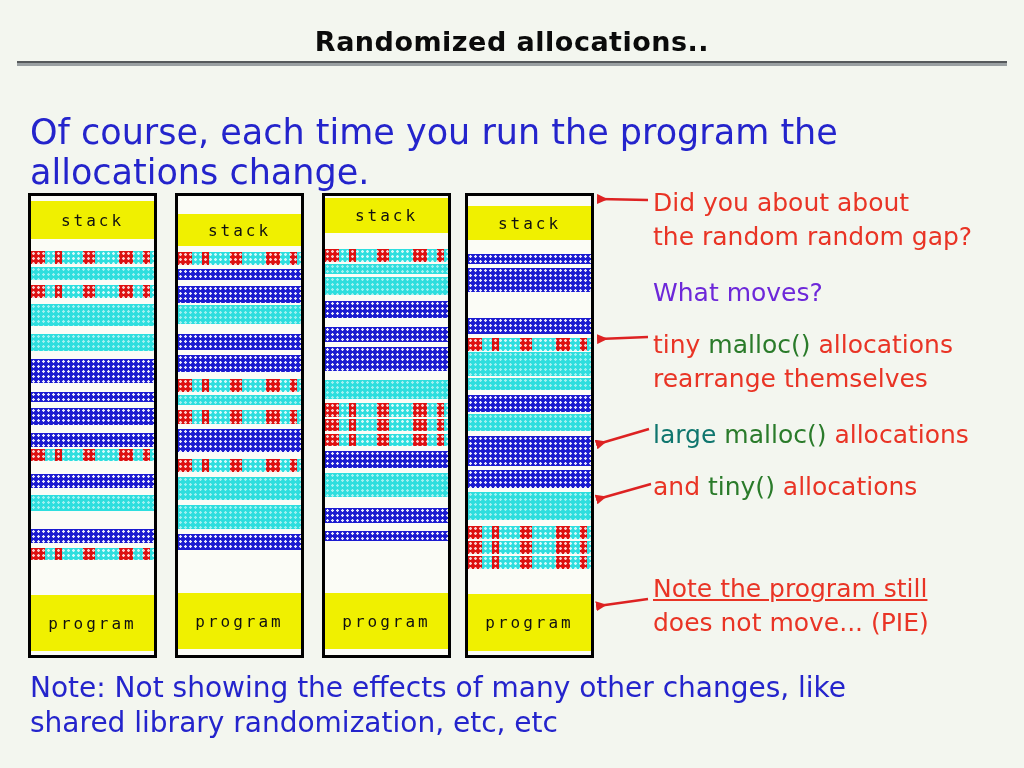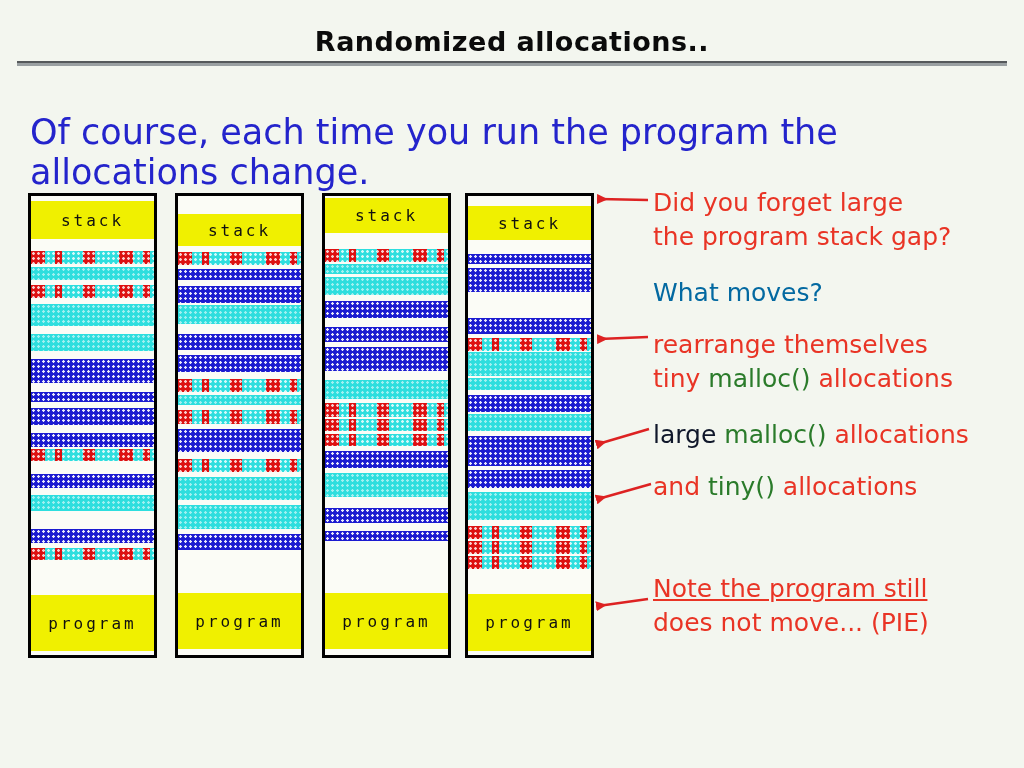--- a/index.html
+++ b/index.html
@@ -257,36 +257,40 @@
     </defs>
   <line x1="648" y1="200" x2="599" y2="199" stroke="#dd2222" stroke-width="2.5" marker-end="url(#ah)"></line>
       <line x1="648" y1="337" x2="599" y2="339" stroke="#dd2222" stroke-width="2.5" marker-end="url(#ah)"></line>
       <line x1="649" y1="429" x2="598" y2="444" stroke="#dd2222" stroke-width="2.5" marker-end="url(#ah)"></line>
       <line x1="651" y1="484" x2="598" y2="499" stroke="#dd2222" stroke-width="2.5" marker-end="url(#ah)"></line>
       <line x1="648" y1="599" x2="598" y2="606" stroke="#dd2222" stroke-width="2.5" marker-end="url(#ah)"></line>
     </svg>
 
   <div class="annotation-layer">
       <div class="annotation" style="top: 186px;">
-        <div><span style="color: rgb(233, 52, 37);">Did you forget large</span></div>
-        <div><span style="color: rgb(233, 52, 37);">the program stack gap?</span></div>
+        <div><span style="color: rgb(233, 52, 37);">Did you about about</span></div>
+        <div><span style="color: rgb(233, 52, 37);">the random random gap?</span></div>
       </div>
       <div class="annotation" style="top: 276px;">
-        <div><span style="color: #0369a1;">What moves?</span></div>
+        <div><span style="color: #6d28d9;">What moves?</span></div>
       </div>
       <div class="annotation" style="top: 328px;">
+        <div><span style="color: rgb(233, 52, 37);">tiny </span><span style="color: rgb(42, 123, 42);">malloc()</span><span style="color: rgb(233, 52, 37);"> allocations</span></div>
         <div><span style="color: rgb(233, 52, 37);">rearrange themselves</span></div>
-        <div><span style="color: rgb(233, 52, 37);">tiny </span><span style="color: rgb(42, 123, 42);">malloc()</span><span style="color: rgb(233, 52, 37);"> allocations</span></div>
       </div>
       <div class="annotation" style="top: 418px;">
-        <div><span style="color: #0f172a;">large </span><span style="color: rgb(42, 123, 42);">malloc()</span><span style="color: rgb(233, 52, 37);"> allocations</span></div>
+        <div><span style="color: #0f766e;">large </span><span style="color: rgb(42, 123, 42);">malloc()</span><span style="color: rgb(233, 52, 37);"> allocations</span></div>
       </div>
       <div class="annotation" style="top: 470px;">
         <div><span style="color: rgb(233, 52, 37);">and </span><span style="color: rgb(42, 123, 42);">tiny()</span><span style="color: rgb(233, 52, 37);"> allocations</span></div>
       </div>
       <div class="annotation" style="top: 572px;">
         <div><span style="color: rgb(233, 52, 37); text-decoration: underline;">Note the program still</span></div>
         <div><span style="color: rgb(233, 52, 37);">does not move... (PIE)</span></div>
       </div>
     </div>
 
+  <div class="footnote">
+    <div>Note: Not showing the effects of many other changes, like</div>
+    <div>shared library randomization, etc, etc</div>
+  </div>
 
 </div>
 
 </body></html>

